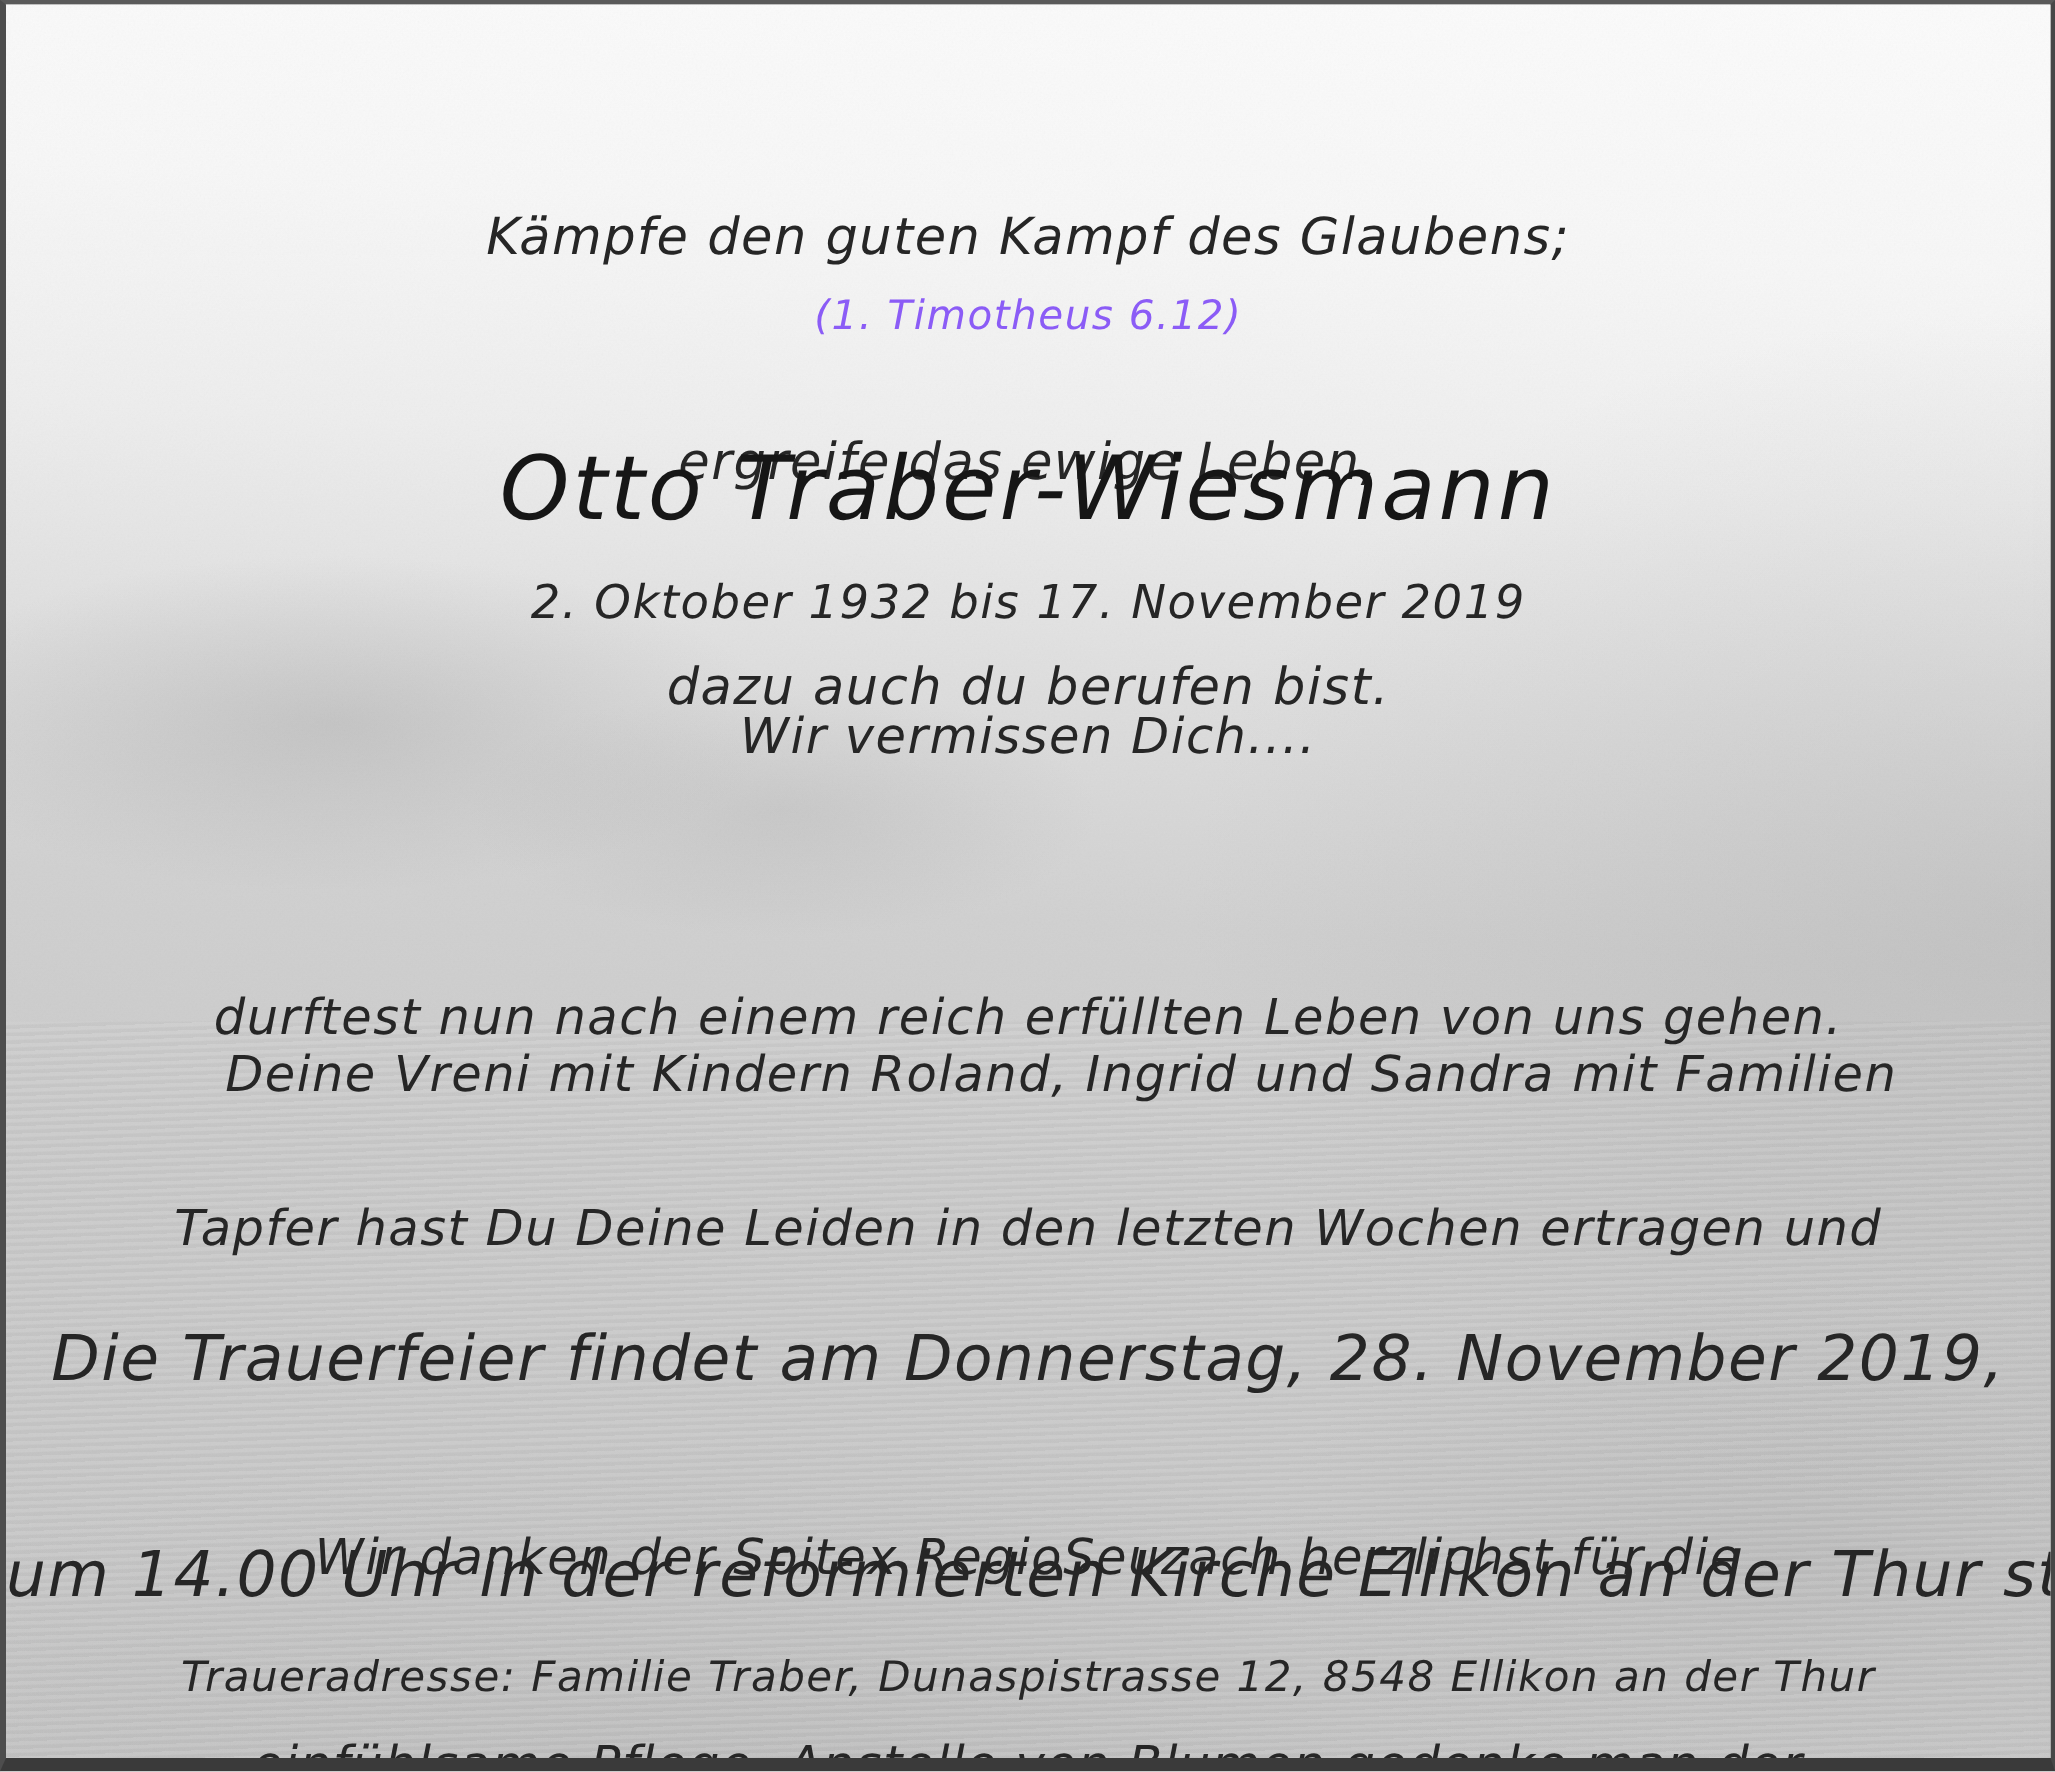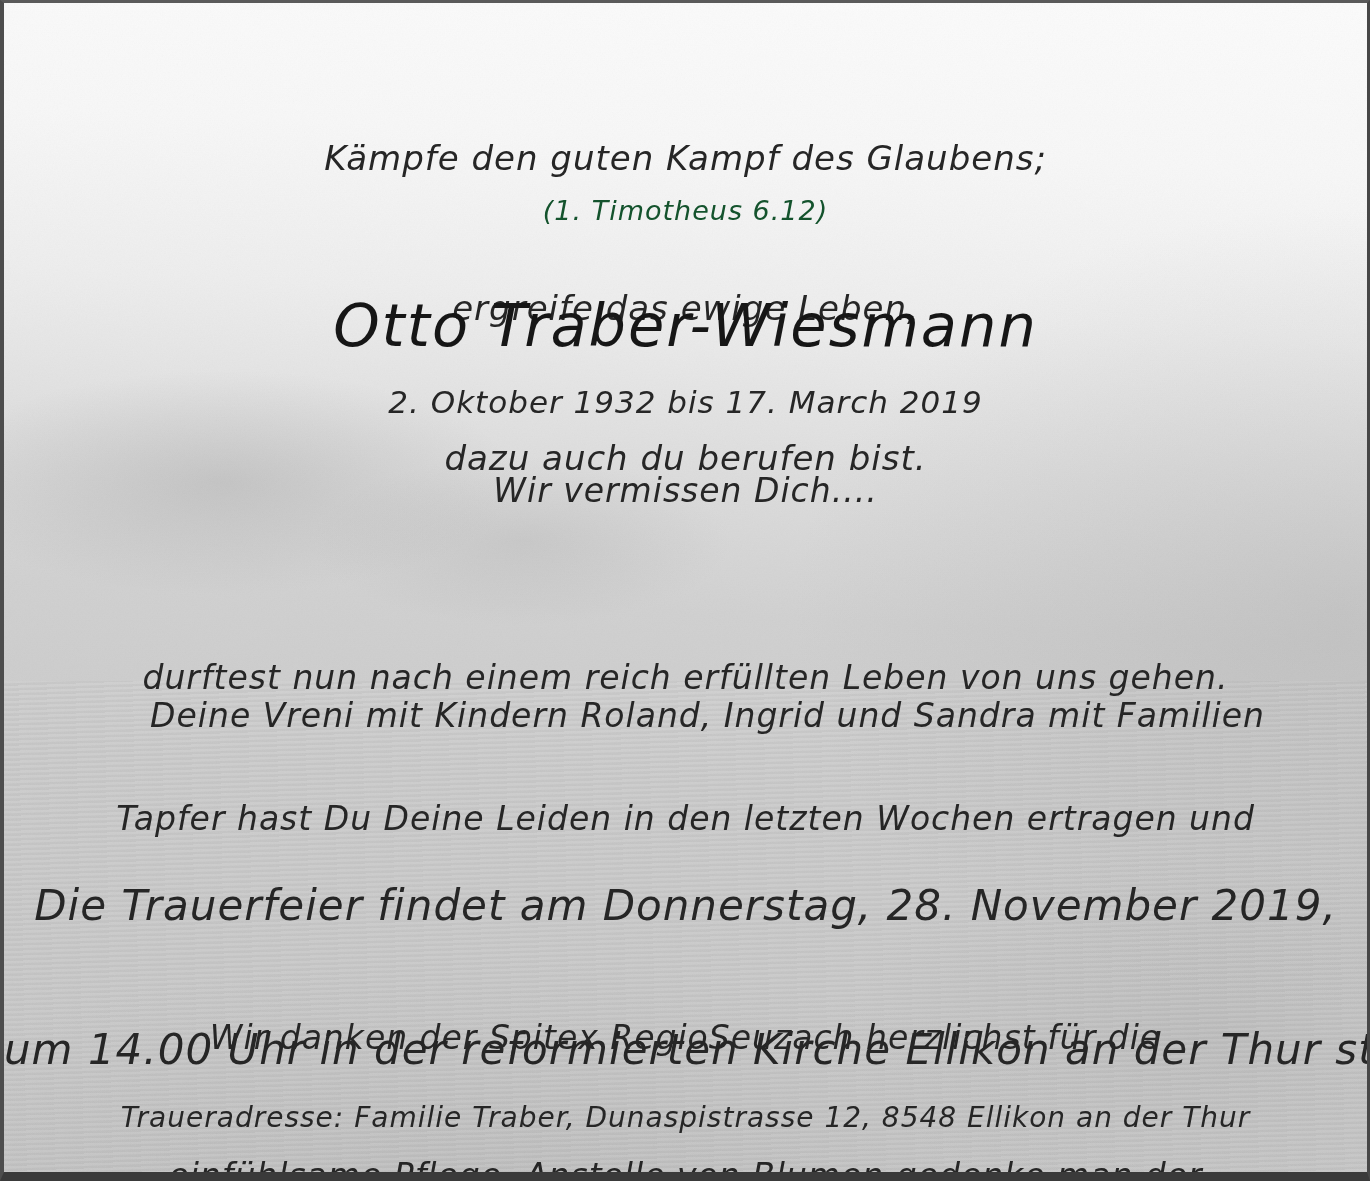--- a/index.html
+++ b/index.html
@@ -63,21 +63,21 @@
     position: absolute;
     left: 0;
     right: 0;
     text-align: center;
     color: #262626;
     font-style: italic;
     letter-spacing: 1px;
     white-space: pre;
   }
   .verse        { top: 30px;  font-size: 34px; line-height: 50px; }
-  .citation     { top: 192px; font-size: 27px; color: #14532d; }
+  .citation     { top: 192px; font-size: 27px; color: #8b5cf6; }
   .name         { top: 288px; font-size: 59px; color: #161616; letter-spacing: 2px; }
   .dates        { top: 381px; font-size: 31px; }
   .farewell     { top: 468px; font-size: 33px; }
   .tribute      { top: 557px; font-size: 33px; line-height: 47px; }
   .family       { top: 693px; font-size: 33px; margin-left: 44px; }
   .service      { top: 783px; font-size: 42px; line-height: 48px; }
   .thanks       { top: 920px; font-size: 33px; line-height: 46px; }
   .address      { top: 1098px; font-size: 28px; }
 </style>
 </head>
@@ -104,21 +104,21 @@
     <div class="t verse">
       <div>Kämpfe den guten Kampf des Glaubens;</div>
       <div>ergreife das ewige Leben,</div>
       <div>dazu auch du berufen bist.</div>
     </div>
 
     <div class="t citation">(1. Timotheus 6.12)</div>
 
     <div class="t name">Otto Traber-Wiesmann</div>
 
-    <div class="t dates">2. Oktober 1932 bis 17. March 2019</div>
+    <div class="t dates">2. Oktober 1932 bis 17. November 2019</div>
 
     <div class="t farewell">Wir vermissen Dich....</div>
 
     <div class="t tribute">
       <div>durftest nun nach einem reich erfüllten Leben von uns gehen.</div>
       <div>Tapfer hast Du Deine Leiden in den letzten Wochen ertragen und</div>
     </div>
 
     <div class="t family">Deine Vreni mit Kindern Roland, Ingrid und Sandra mit Familien</div>
 

